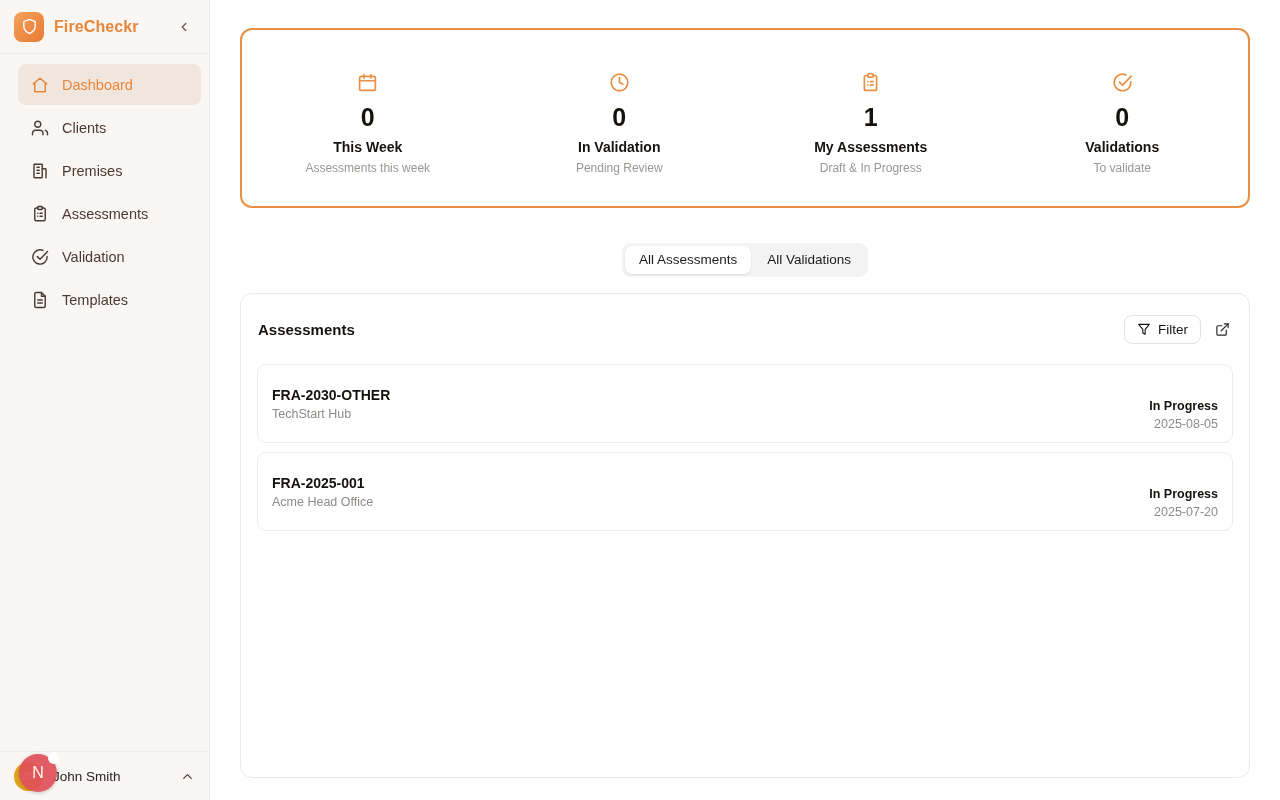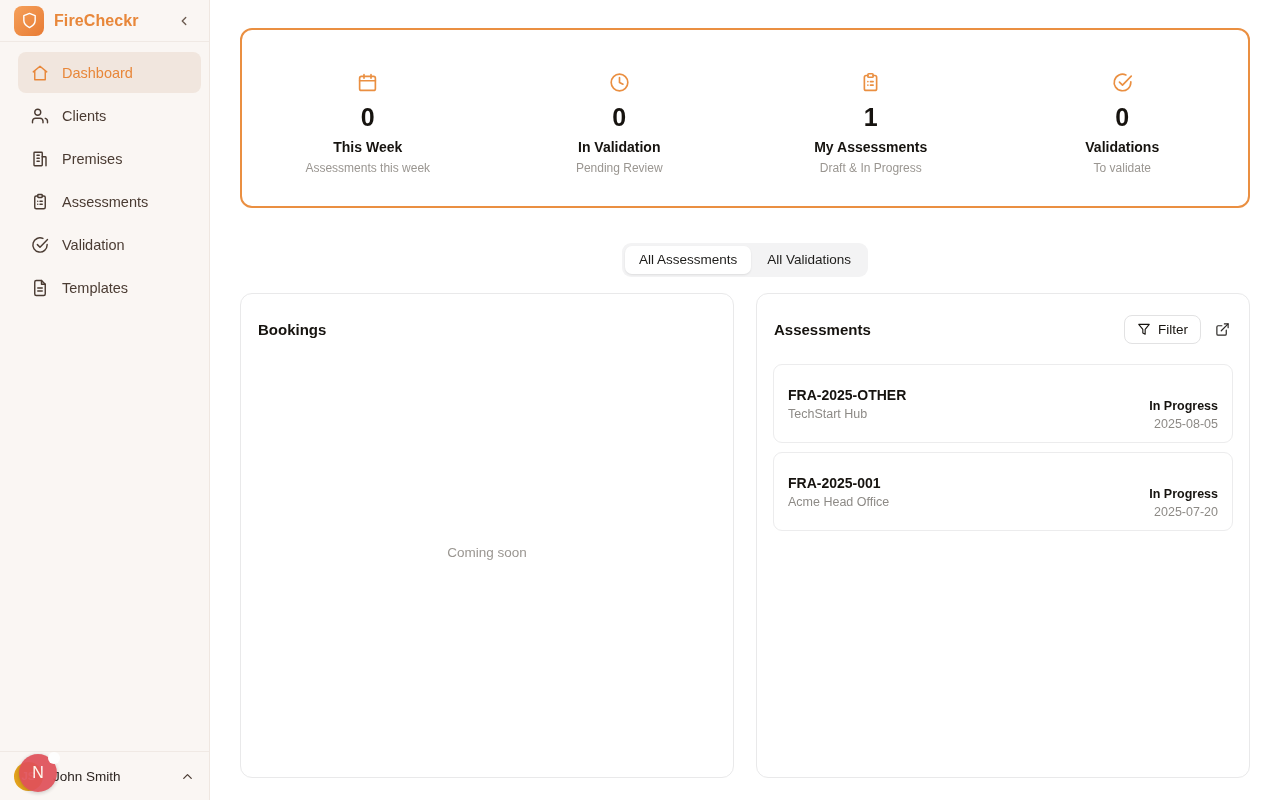--- a/index.html
+++ b/index.html
@@ -15,21 +15,21 @@
   
   .sidebar {
     width: 210px; height: 800px;
     background: #faf6f3;
     border-right: 1px solid #efe7e1;
     display: flex; flex-direction: column;
     position: relative;
     flex: 0 0 210px;
   }
   .brand {
-    height: 42px;
+    height: 54px;
     display: flex; align-items: center;
     padding: 0 14px 0 14px;
     border-bottom: 1px solid #f0e9e4;
     gap: 10px;
   }
   .brand-logo {
     width: 30px; height: 30px; border-radius: 8px;
     background: linear-gradient(135deg, #f5a05a 0%, #e87b33 100%);
     display: flex; align-items: center; justify-content: center;
     flex: 0 0 30px;
@@ -351,28 +351,20 @@
 
     <div class="tabs-row">
       <div class="tabs">
         <div class="tab active">All Assessments</div>
         <div class="tab">All Validations</div>
       </div>
     </div>
 
     <div class="panels">
 
-      <section class="panel">
-        <div class="panel-head">
-          <div class="panel-title">Bookings</div>
-        </div>
-        <div class="panel-body bookings-body">
-          <div class="coming-soon">Coming soon</div>
-        </div>
-      </section>
 
       <section class="panel">
         <div class="panel-head">
           <div class="panel-title">Assessments</div>
           <div class="panel-actions">
             <button class="btn-filter">
               <span style="display:flex">
                 <svg width="14" height="14" viewBox="0 0 24 24" fill="none" stroke="currentColor" stroke-width="1.9" stroke-linecap="round" stroke-linejoin="round">
                     <polygon points="21 4 3 4 10 12.5 10 19 14 21 14 12.5 21 4"></polygon>
                   </svg>
@@ -387,21 +379,21 @@
                 </svg>
             </button>
           </div>
         </div>
 
         <div class="panel-body">
           <div class="assess-list">
 
             <div class="assess-row">
               <div class="assess-left">
-                <div class="assess-ref">FRA-2025-OTHER</div>
+                <div class="assess-ref">FRA-2030-OTHER</div>
                 <div class="assess-site">TechStart Hub</div>
               </div>
               <div class="assess-right">
                 <div class="assess-status">In Progress</div>
                 <div class="assess-date">2025-08-05</div>
               </div>
             </div>
 
             <div class="assess-row">
               <div class="assess-left">

